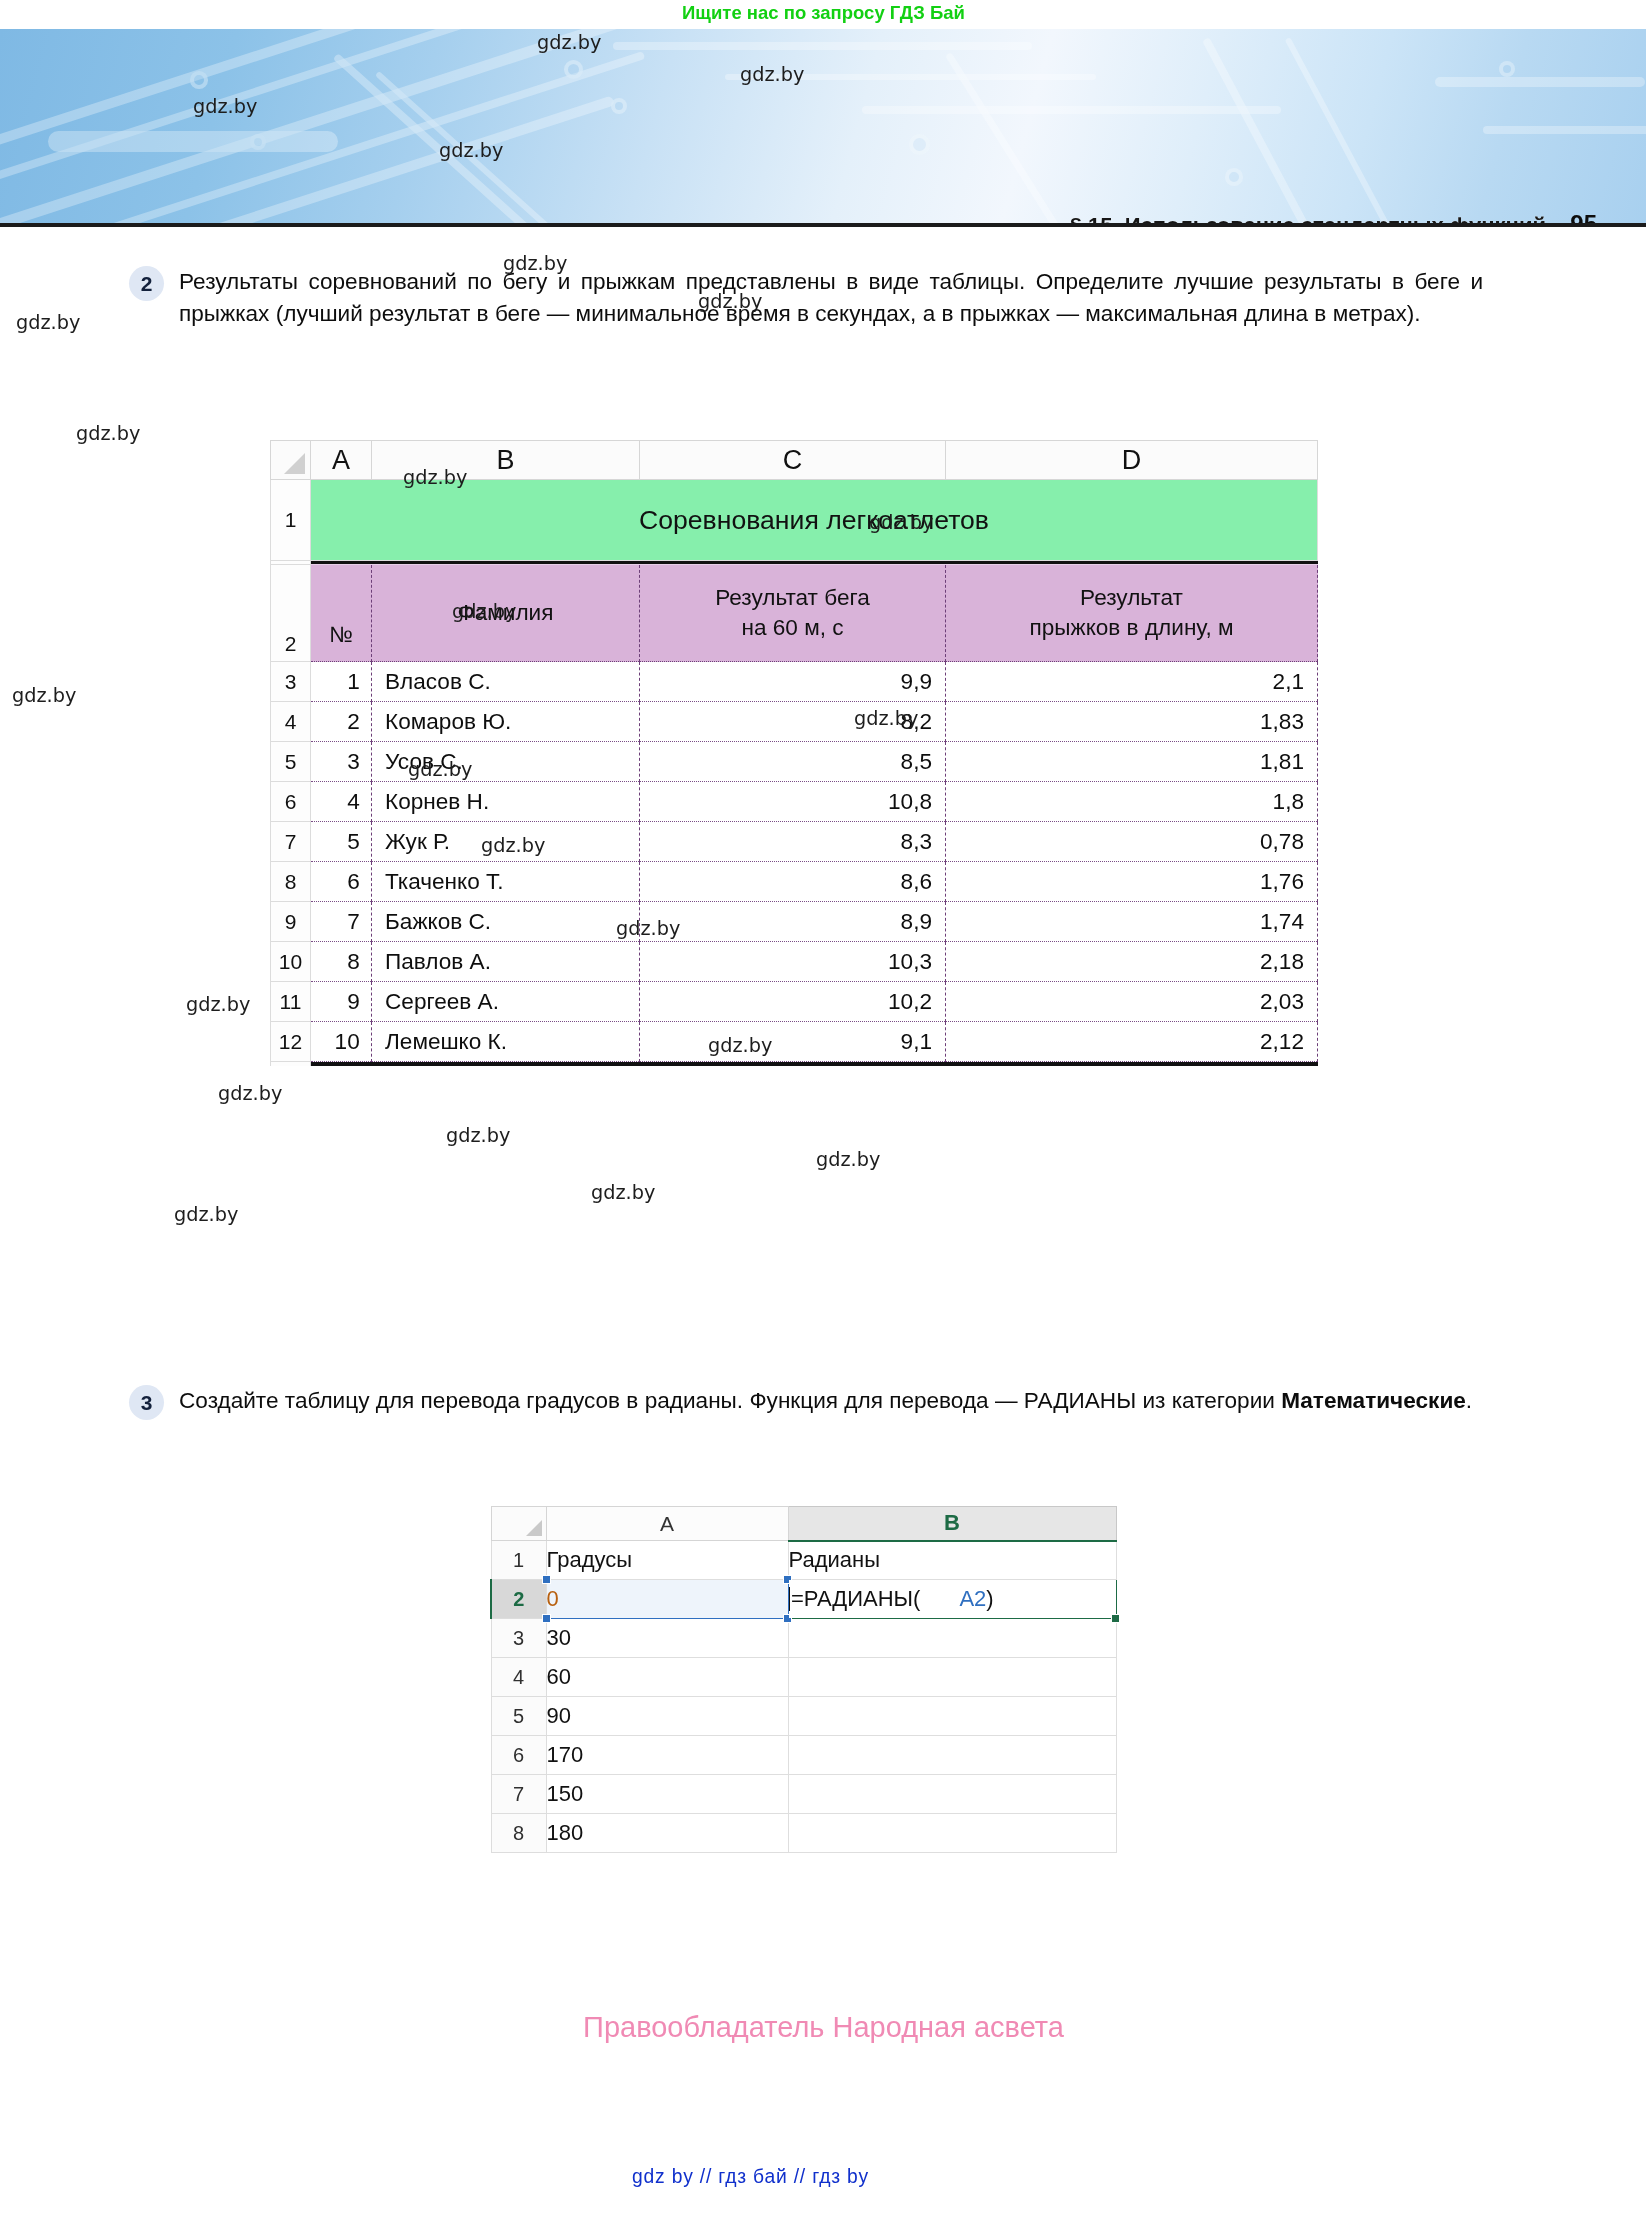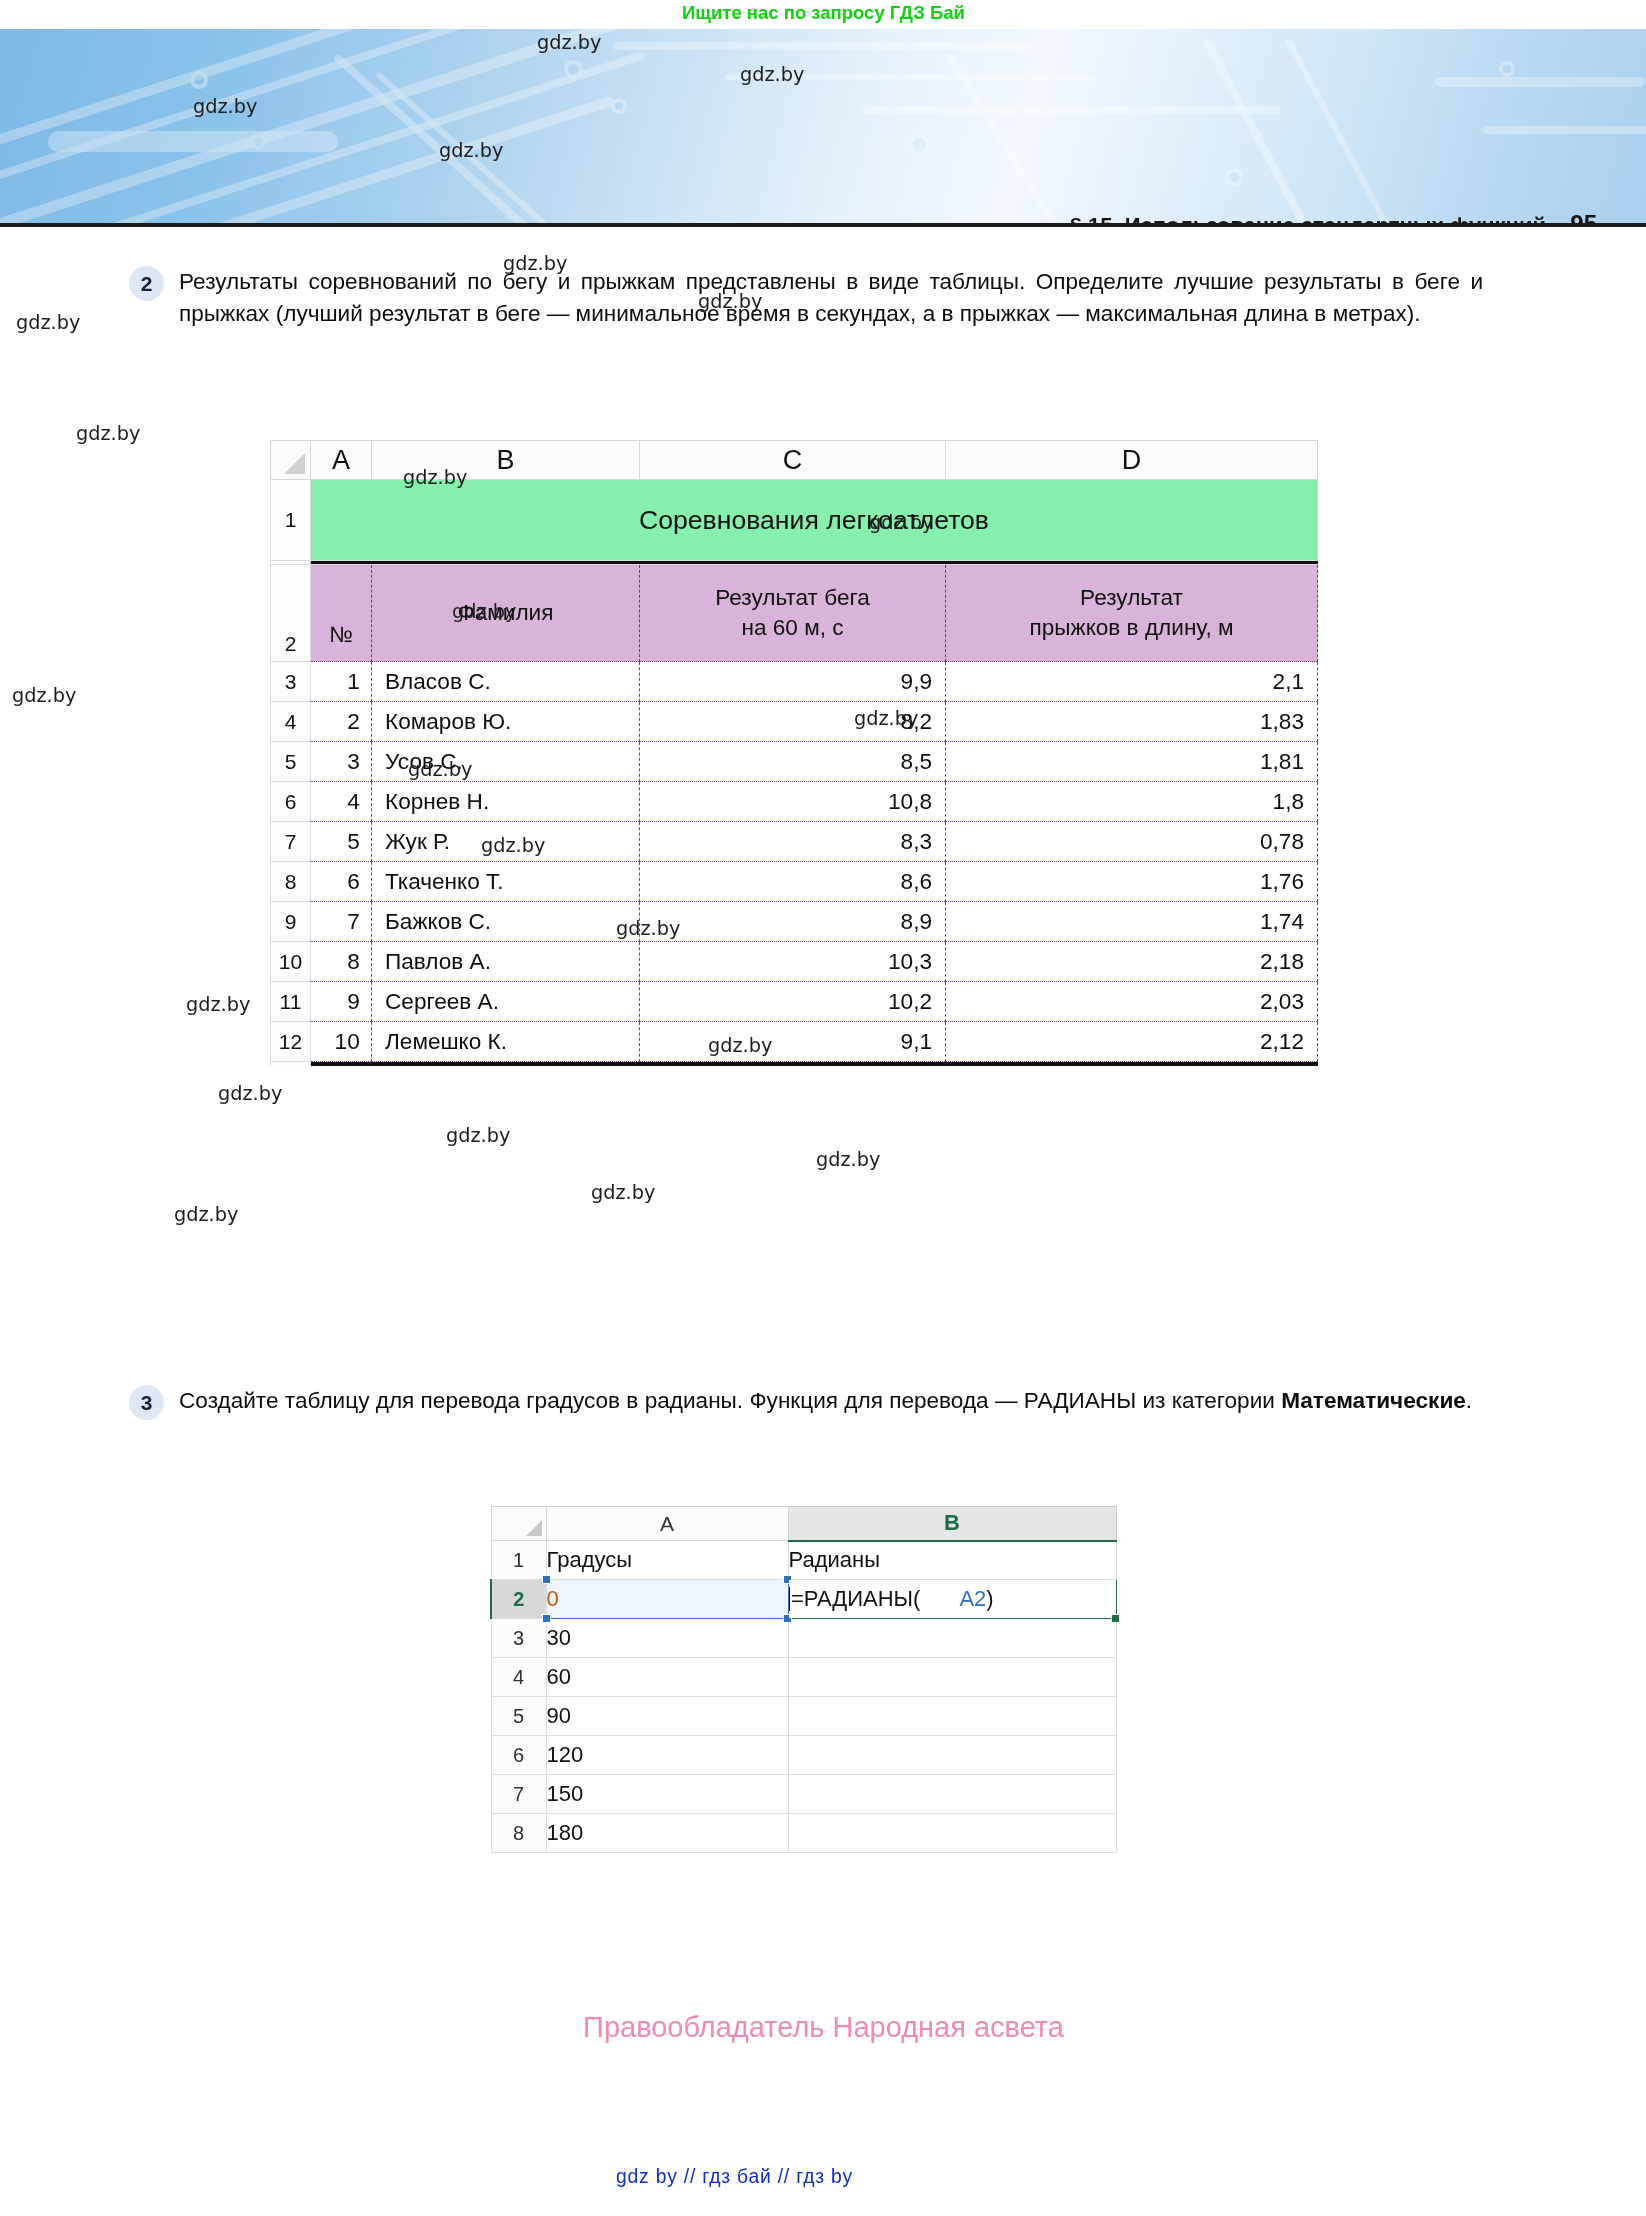--- a/index.html
+++ b/index.html
@@ -195,21 +195,21 @@
   }
   .handle.g { background:#1d6b45; }
 
   
   .copyright {
     position:absolute; left:0; top:2011px; width:1647px;
     text-align:center; font-size:29px; color:#f08ab4;
     font-family:"Liberation Sans", sans-serif;
   }
   .bottom-links {
-    position:absolute; left:0; top:2166px; width:1469px;
+    position:absolute; left:16px; top:2166px; width:1469px;
     text-align:center; font-size:19.3px; color:#1030cc;
     letter-spacing:0.8px;
   }
 </style>
 </head>
 <body>
 
 <div class="promo-strip">
   <div class="promo-text">Ищите нас по запросу ГДЗ Бай</div>
 </div>
@@ -433,21 +433,21 @@
       <td class="x2-cell colA">60</td>
       <td class="x2-cell"></td>
     </tr>
     <tr>
       <td class="x2-rowhdr">5</td>
       <td class="x2-cell colA">90</td>
       <td class="x2-cell"></td>
     </tr>
     <tr>
       <td class="x2-rowhdr">6</td>
-      <td class="x2-cell colA">120</td>
+      <td class="x2-cell colA">170</td>
       <td class="x2-cell"></td>
     </tr>
     <tr>
       <td class="x2-rowhdr">7</td>
       <td class="x2-cell colA">150</td>
       <td class="x2-cell"></td>
     </tr>
     <tr>
       <td class="x2-rowhdr">8</td>
       <td class="x2-cell colA">180</td>

